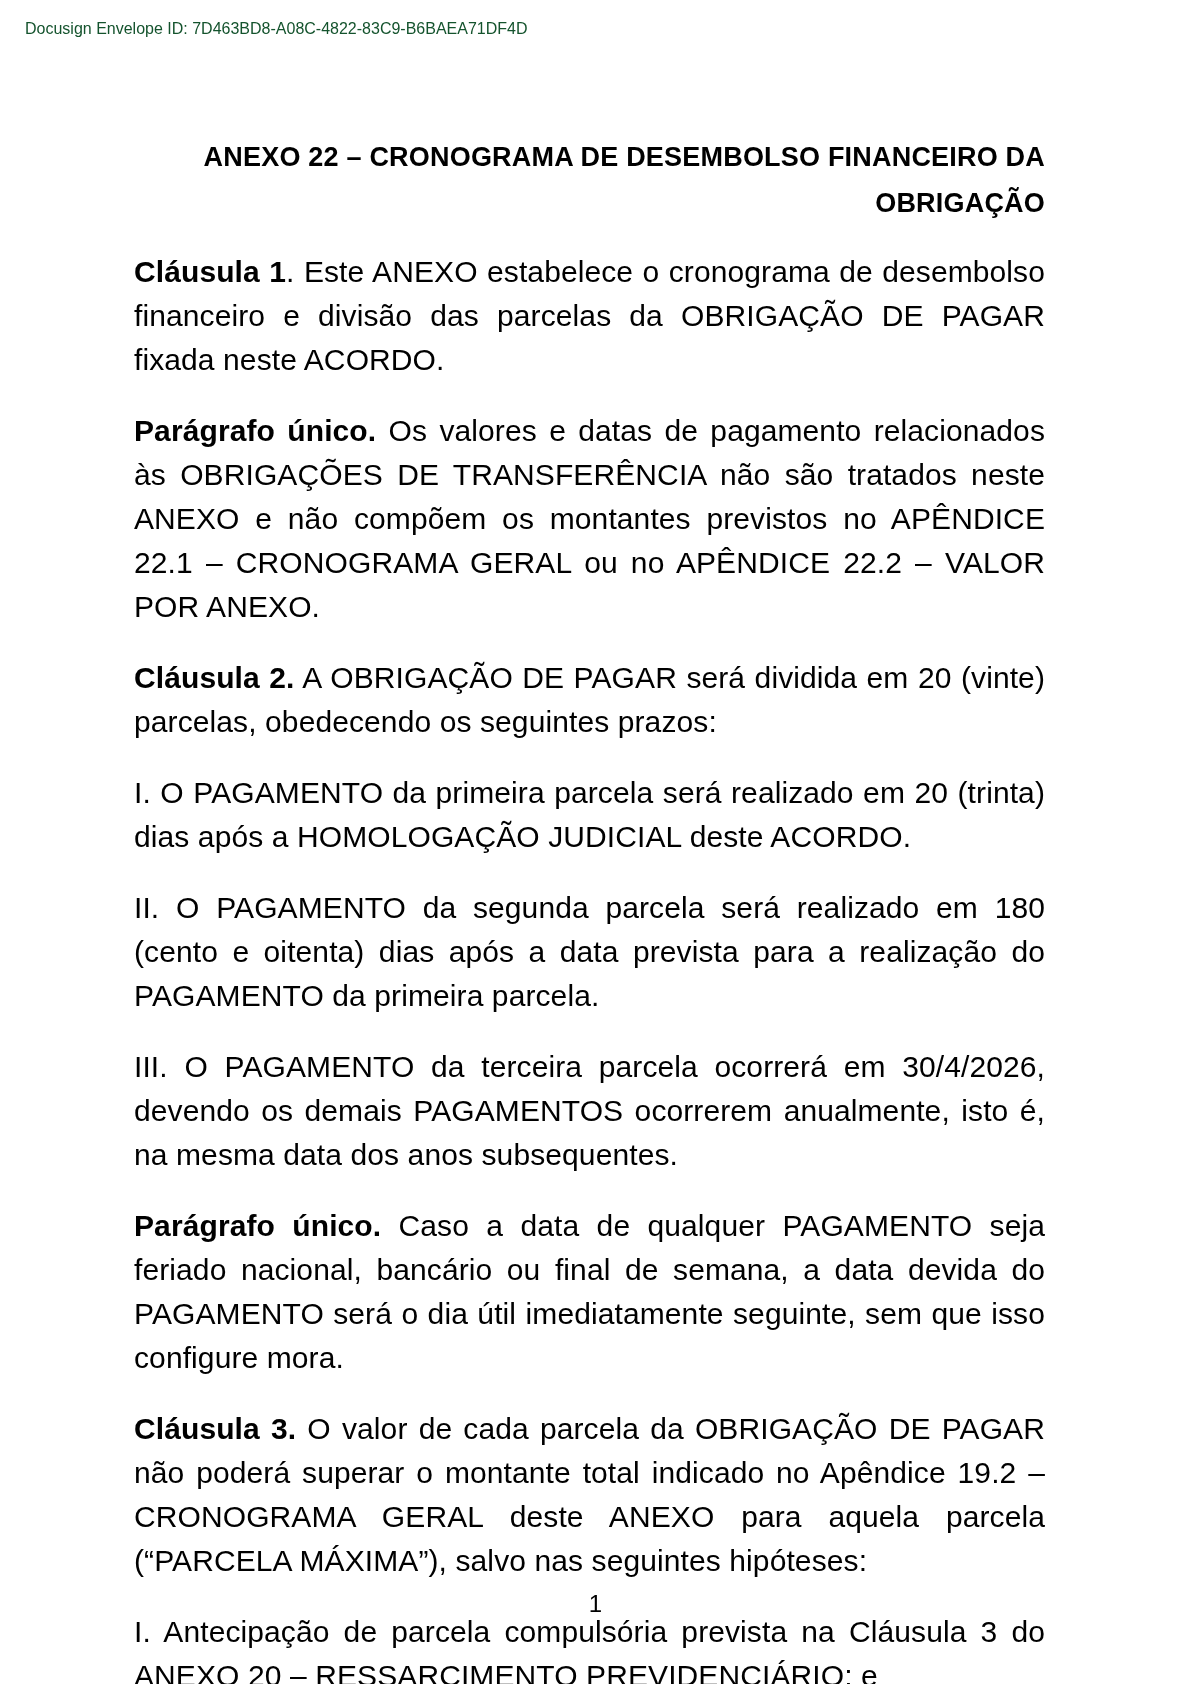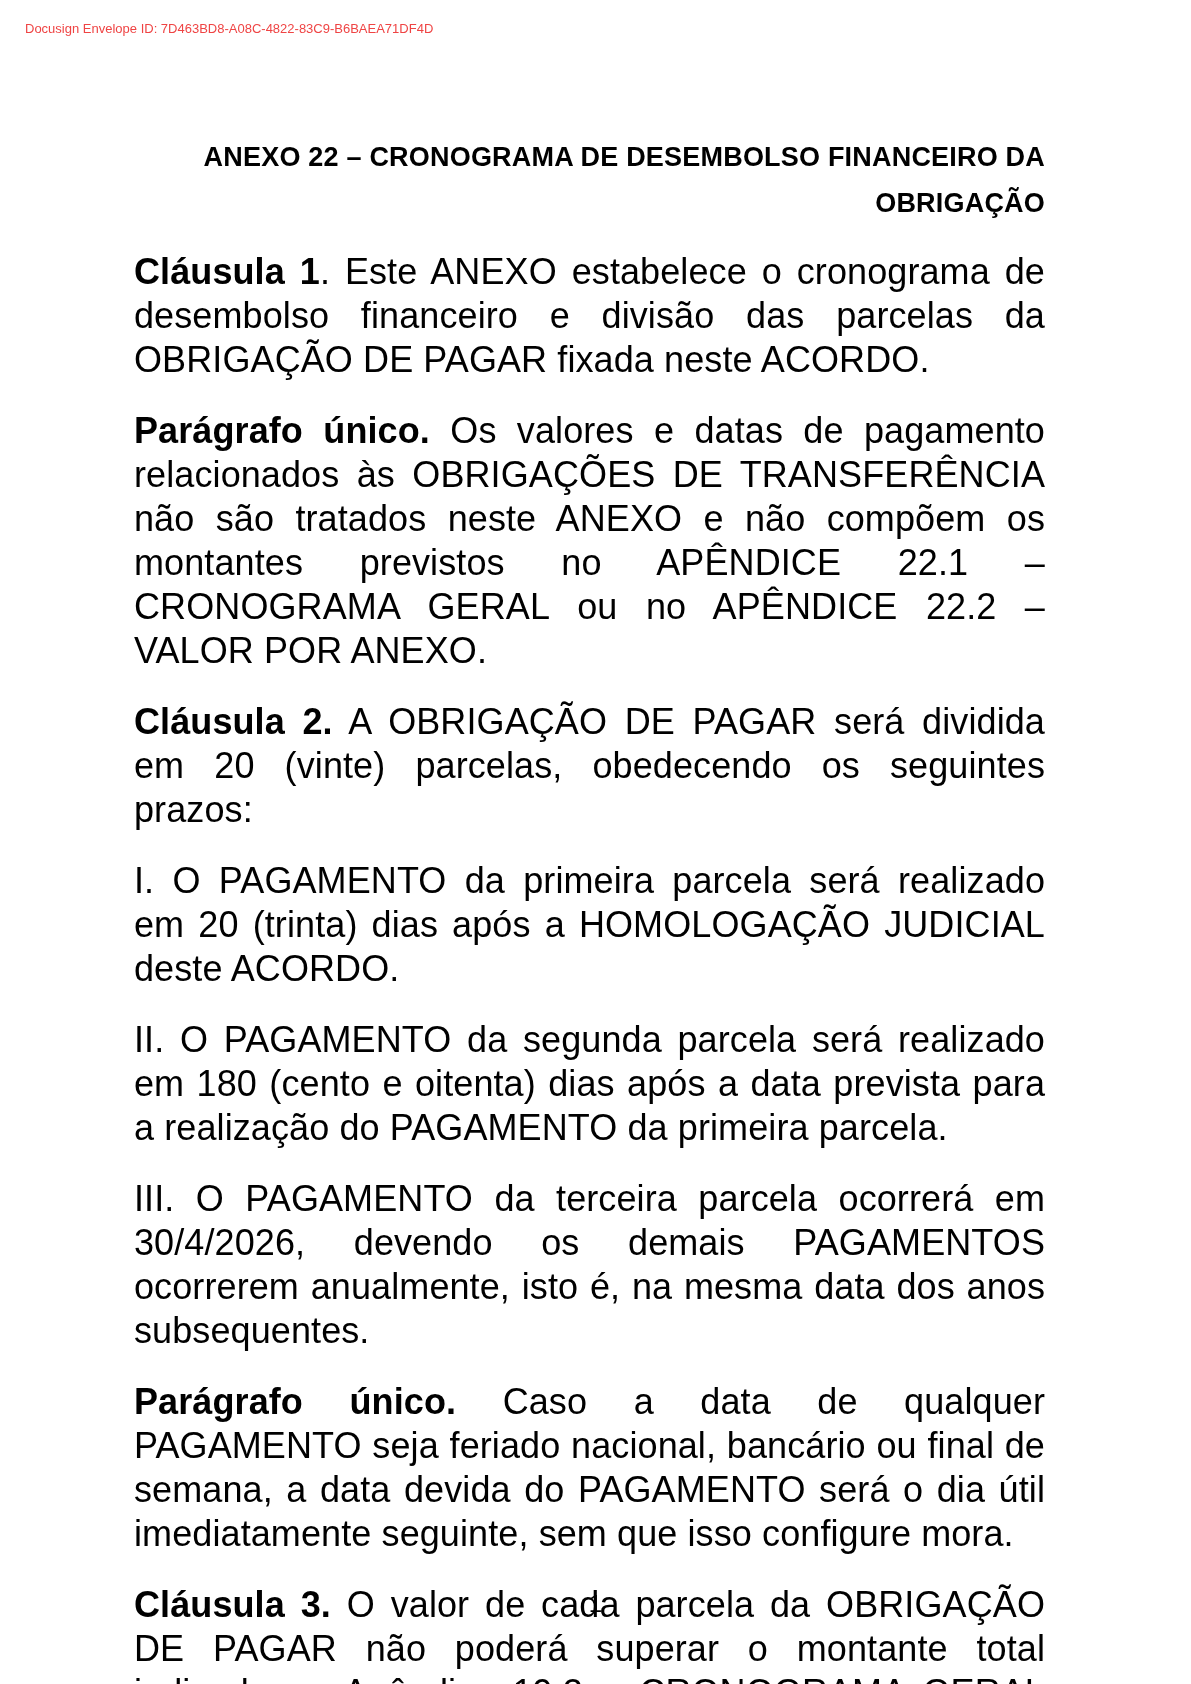--- a/index.html
+++ b/index.html
@@ -14,44 +14,44 @@
     height: 1684px;
     background: #ffffff;
     color: #000000;
     font-family: "Liberation Sans", sans-serif;
     overflow: hidden;
   }
   .envelope {
     position: absolute;
     left: 25px;
     top: 19px;
-    font-size: 13px;
+    font-size: 16px;
     line-height: 19px;
-    color: #ef4444;
+    color: #14532d;
     white-space: nowrap;
   }
   .content {
     position: absolute;
     left: 134px;
     top: 134px;
     width: 911px;
   }
   h1.title {
     font-size: 27px;
     font-weight: bold;
     text-align: right;
     line-height: 46px;
     margin: 0 0 24px 0;
     letter-spacing: 0.2px;
   }
   h1.title .tline {
     display: block;
   }
   p.para {
-    font-size: 36px;
+    font-size: 30px;
     line-height: 44px;
     text-align: justify;
     margin: 0 0 27px 0;
     letter-spacing: 0.1px;
   }
   p.para .lead {
     font-weight: bold;
   }
   .pagenum {
     position: absolute;

